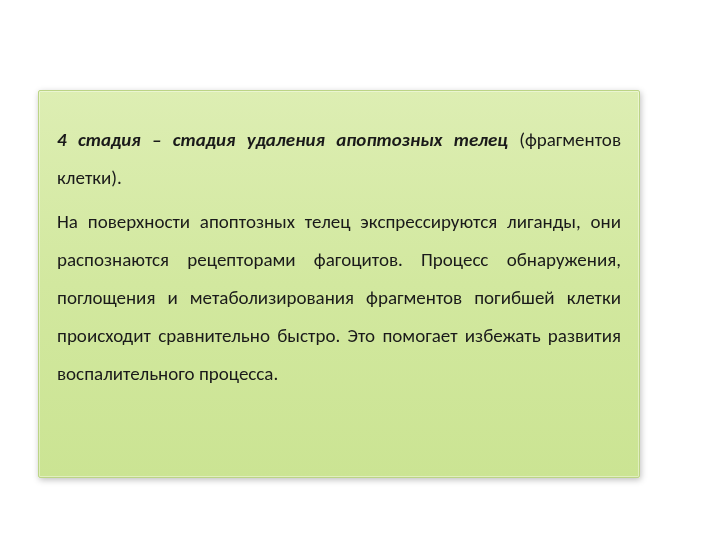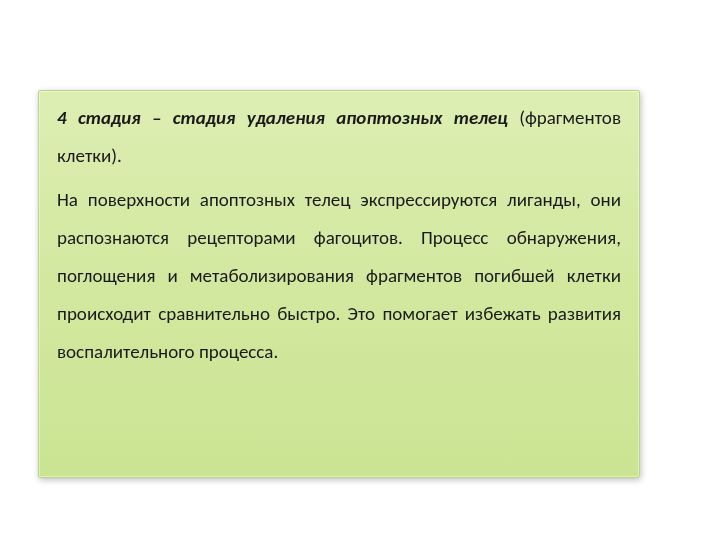--- a/index.html
+++ b/index.html
@@ -10,21 +10,21 @@
     background: #ffffff;
     font-family: "Calibri", "Arial", sans-serif;
     position: relative;
   }
   .slide {
     position: absolute;
     left: 38px;
     top: 90px;
     width: 602px;
     height: 388px;
-    padding: 8px 18px 18px 18px;
+    padding: 30px 18px 18px 18px;
     background: linear-gradient(to bottom, #ddeeb3 0%, #d2e89f 50%, #cbe493 100%);
     border: 1px solid #bcd486;
     border-radius: 2px;
     box-shadow: 1px 2px 6px rgba(0,0,0,0.25), inset 0 0 0 1px rgba(255,255,255,0.4);
     box-sizing: border-box;
   }
   .para {
     font-size: 19px;
     line-height: 2.0;
     color: #1a1a1a;

